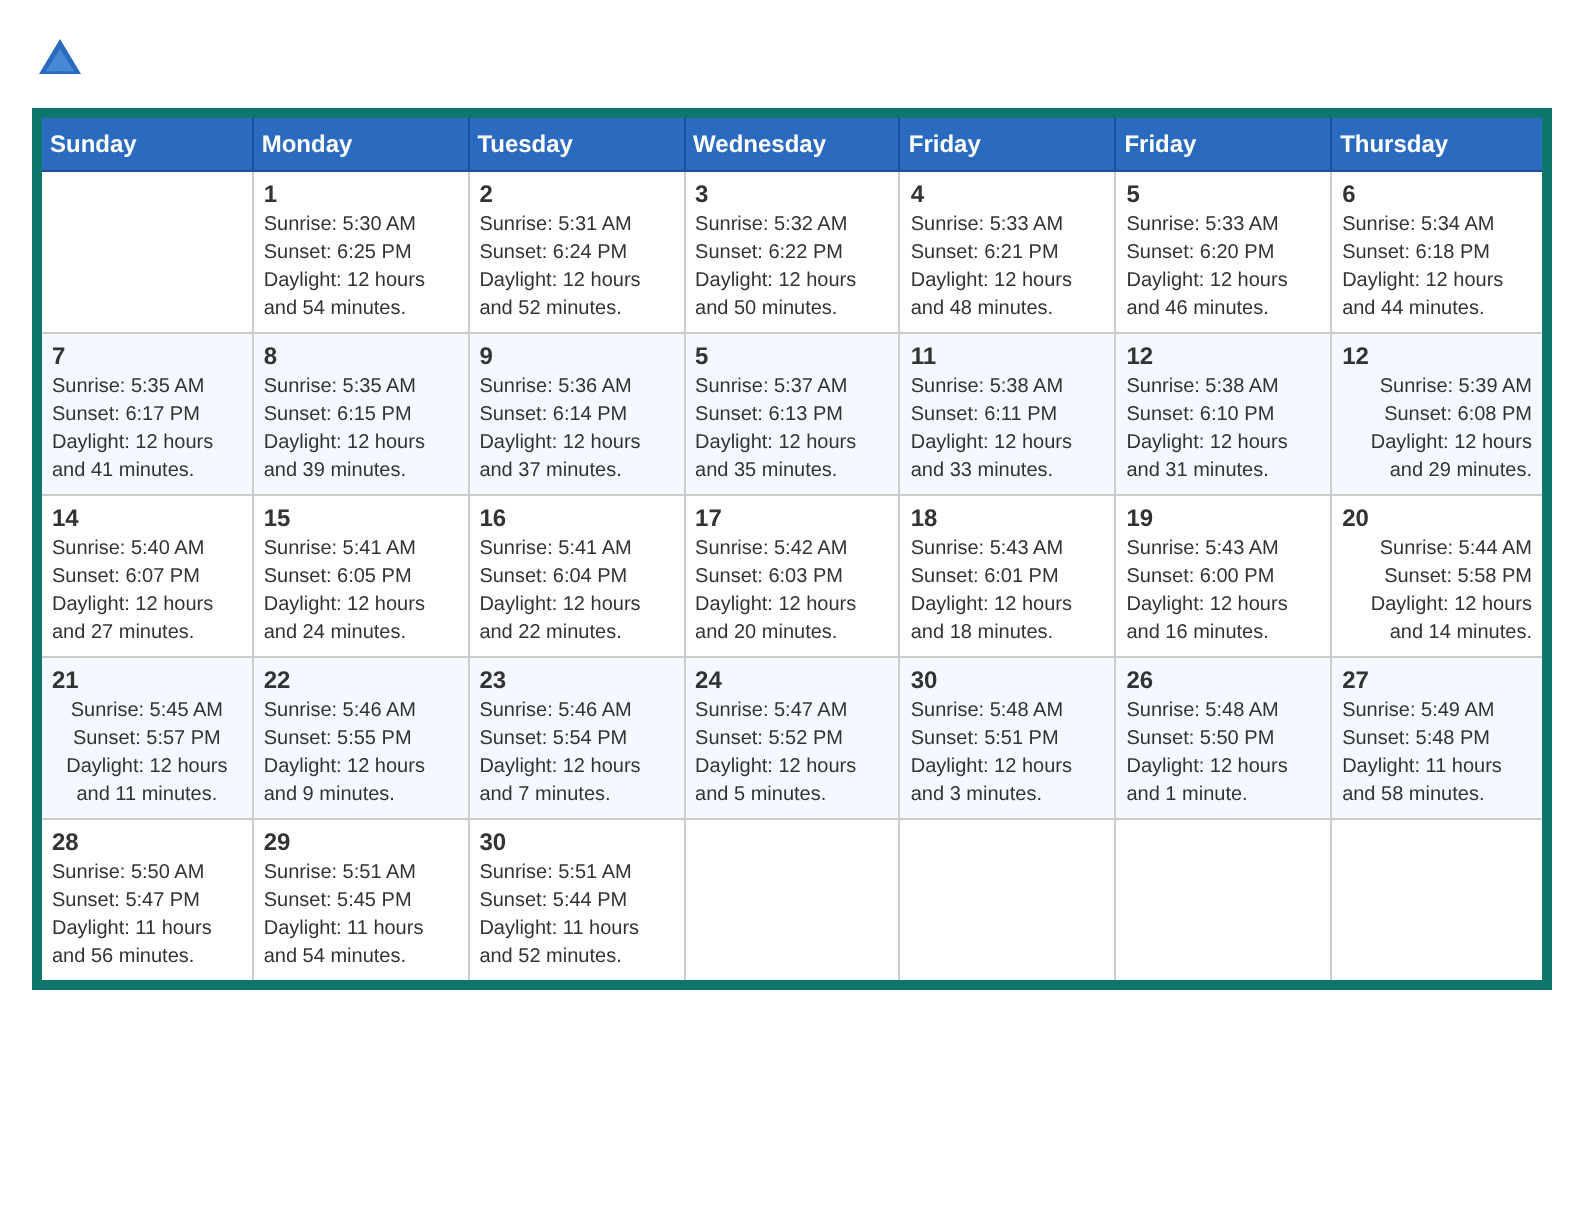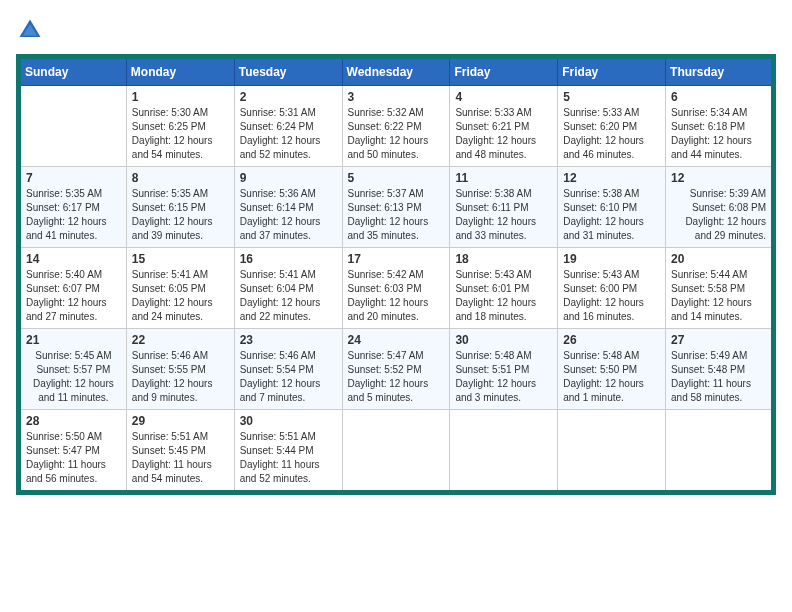--- a/index.html
+++ b/index.html
@@ -259,21 +259,21 @@
         </td>
         <td>
           <span class="day-number">19</span>
           <div class="day-info" style="white-space: pre-line;">Sunrise: 5:43 AM
 Sunset: 6:00 PM
 Daylight: 12 hours
 and 16 minutes.</div>
         </td>
         <td>
           <span class="day-number">20</span>
-          <div class="day-info" style="white-space: pre-line;">Sunrise: 5:44 AM
+          <div class="day-info" style="white-space: pre-line; text-align: right;">Sunrise: 5:44 AM
 Sunset: 5:58 PM
 Daylight: 12 hours
 and 14 minutes.</div>
         </td>
       </tr>
       <tr>
         <td>
           <span class="day-number">21</span>
           <div class="day-info" style="white-space: pre-line; text-align: center;">Sunrise: 5:45 AM
 Sunset: 5:57 PM

